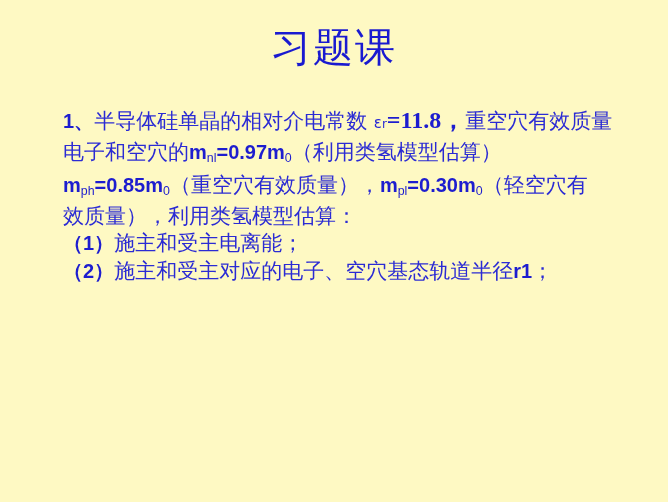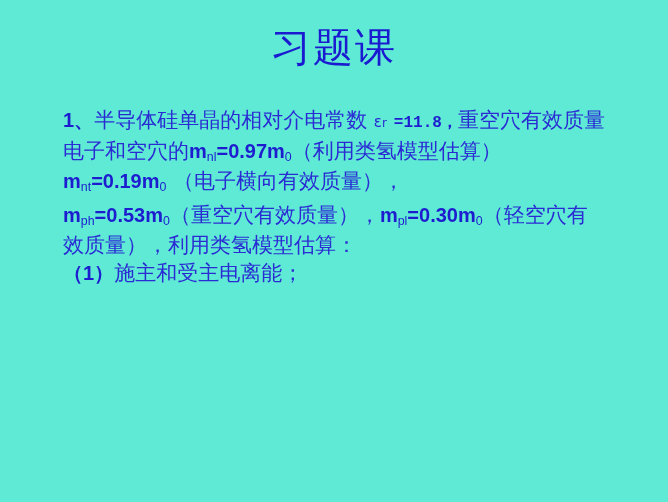--- a/index.html
+++ b/index.html
@@ -5,21 +5,21 @@
 <style>
   html, body {
     margin: 0;
     padding: 0;
     background: #ffffff;
   }
   #slide {
     position: relative;
     width: 668px;
     height: 502px;
-    background: #5eead4;
+    background: #fef9c3;
     overflow: hidden;
     font-family: "Liberation Serif", "DejaVu Serif", serif;
   }
 
   
   #slide-title {
     position: absolute;
     left: 0;
     top: 24px;
     width: 668px;
@@ -69,25 +69,24 @@
     font-family: "DejaVu Sans", "Liberation Sans", sans-serif;
     font-size: 15px;
     color: #2b2bd4;
   }
   .epssub {
     font-family: "DejaVu Sans", "Liberation Sans", sans-serif;
     font-size: 12px;
     color: #2b2bd4;
   }
   .num {
-    font-family: Liberation Mono, monospace;
+    font-family: Liberation Serif, serif;
     font-weight: bold;
-    font-size: 16px;
+    font-size: 24px;
     color: #1d1dcf;
-    margin-left: 7px;
   }
   .paren-num {
     font-family: "Liberation Sans", "DejaVu Sans", sans-serif;
     font-weight: bold;
     font-size: 20px;
     color: #1d1dcf;
   }
   .lead {
     font-family: "Liberation Sans", "DejaVu Sans", sans-serif;
     font-weight: bold;
@@ -101,25 +100,25 @@
 <div id="slide">
 
   <div id="slide-title">习题课</div>
 
   <div id="body-block">
 
     <div class="body-line"><span class="lead">1、</span><span>半导体硅单晶的相对介电常数 </span><span class="eps">ε</span><span class="epssub">r</span><span class="num">=11.8，</span><span>重空穴有效质量</span></div>
 
     <div class="body-line"><span>电子和空穴的</span><span class="m"><span>m</span><sub>nl</sub><span>=0.97m</span><sub>0</sub></span><span>（利用类氢模型估算）</span></div>
 
-    <div class="body-line"><span class="m"><span>m</span><sub>nt</sub><span>=0.19m</span><sub>0</sub></span><span> （电子横向有效质量），</span></div>
 
-    <div class="body-line gap-top"><span class="m"><span>m</span><sub>ph</sub><span>=0.53m</span><sub>0</sub></span><span>（重空穴有效质量），</span><span class="m"><span>m</span><sub>pl</sub><span>=0.30m</span><sub>0</sub></span><span>（轻空穴有</span></div>
+    <div class="body-line gap-top"><span class="m"><span>m</span><sub>ph</sub><span>=0.85m</span><sub>0</sub></span><span>（重空穴有效质量），</span><span class="m"><span>m</span><sub>pl</sub><span>=0.30m</span><sub>0</sub></span><span>（轻空穴有</span></div>
 
     <div class="body-line">效质量），利用类氢模型估算：</div>
 
     <div class="body-line"><span class="paren-num">（1）</span><span>施主和受主电离能；</span></div>
 
+    <div class="body-line"><span class="paren-num">（2）</span><span>施主和受主对应的电子、空穴基态轨道半径</span><span class="m">r1</span><span>；</span></div>
 
 
 
   </div>
 </div>
 
 </body></html>

